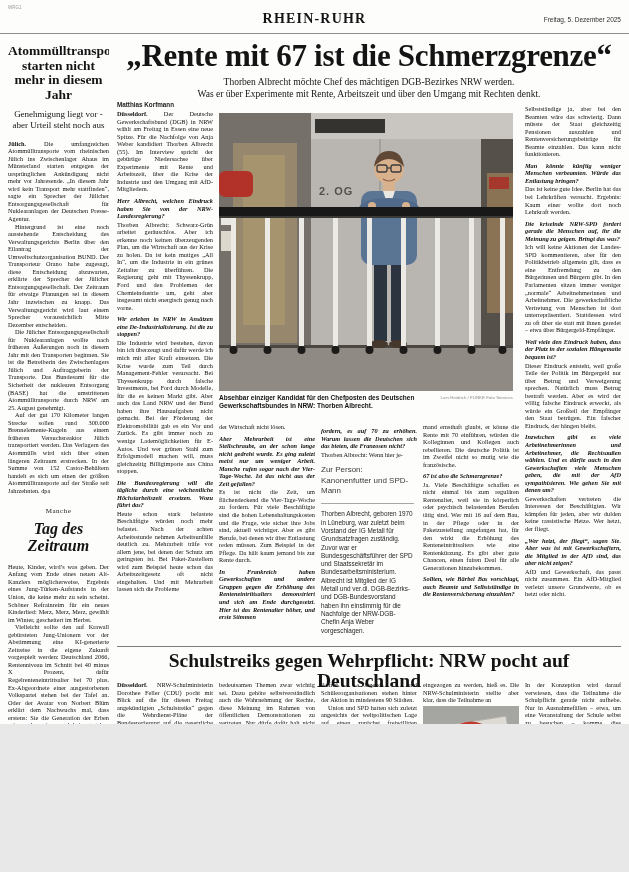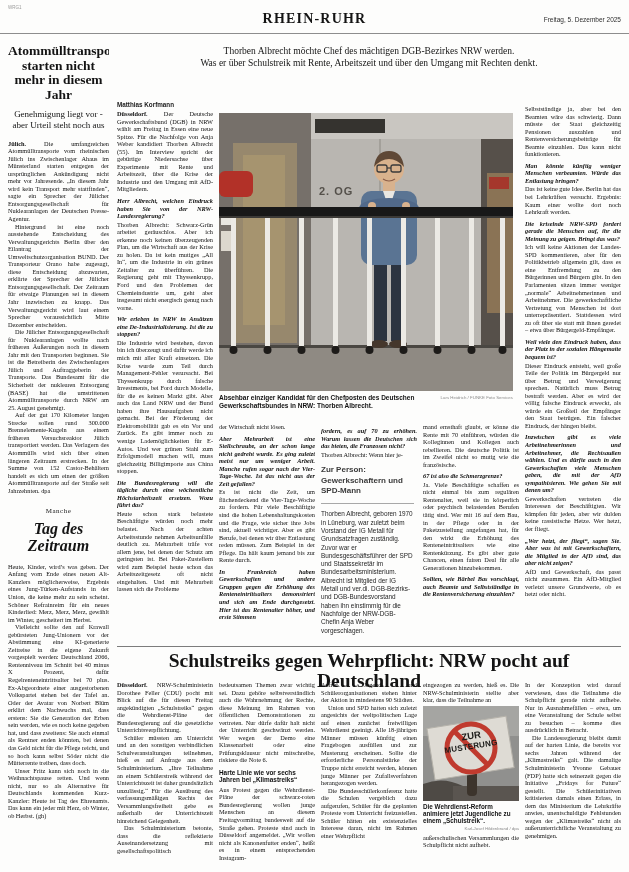--- a/index.html
+++ b/index.html
@@ -1,16 +1,16 @@
 <!DOCTYPE html>
 <html lang="de"><head>
 <meta charset="utf-8">
 <style>
   html,body{margin:0;padding:0;background:#e8e8e8;}
-  .page{position:relative;width:629px;height:872px;background:#fdfdfc;overflow:hidden;
+  .page{position:relative;width:629px;height:724px;background:#fdfdfc;overflow:hidden;
         font-family:"Liberation Serif",serif;color:#141414;-webkit-text-size-adjust:none;}
   
   .edition{position:absolute;left:8px;top:5px;font:4.5px "Liberation Sans",sans-serif;color:#9a9a9a;}
   .section-title{position:absolute;left:0;right:0;top:11px;text-align:center;
         font-size:14px;font-weight:700;letter-spacing:1.2px;}
   .issue-date{position:absolute;right:8px;top:16px;font-family:"Liberation Sans",sans-serif;font-size:6.5px;color:#2e2e2e;}
   .masthead-rule{position:absolute;left:0;right:0;top:33px;border-top:1px solid #8d8d8d;}
   
   .bodytext{font-size:6.3px;line-height:7.55px;text-align:justify;color:#101010;hyphens:auto;}
   .para{margin:0;text-indent:7px;}
@@ -40,21 +40,21 @@
   .photo{position:absolute;left:219px;top:113px;width:294px;height:278px;background:#fef9c3;overflow:hidden;}
   .photo svg{display:block;}
   .overlay-og{position:absolute;left:100px;top:72px;font-family:"Liberation Sans",sans-serif;
         font-size:11px;font-weight:700;color:#54504a;letter-spacing:1px;}
   .caption-wrap{position:absolute;left:219px;top:394px;width:294px;}
   .caption{display:block;width:240px;font-family:"Liberation Sans",sans-serif;
         font-weight:700;font-size:6.5px;line-height:7.6px;color:#111;}
   .credit{position:absolute;right:0;top:1px;font-family:"Liberation Sans",sans-serif;
         font-size:4.4px;color:#8b8b8b;}
   .person{margin-top:7px;font-family:"Liberation Sans",sans-serif;padding-right:3px;}
-  .person-k{font-size:8px;font-weight:700;line-height:1.3;color:#3a3a3a;margin:0;}
+  .person-k{font-size:8px;font-weight:400;line-height:1.3;color:#3a3a3a;margin:0;}
   .person-rule{border:0;border-top:1px solid #a8a8a8;margin:7px 0 6px;}
   .person-body{font-size:6.4px;line-height:8.3px;color:#1f1f1f;text-align:left;}
   
   .divider{position:absolute;left:117px;right:8px;top:646px;border-top:1px solid #7c7c7c;}
   .sc-headline{position:absolute;left:117px;top:651px;width:504px;text-align:center;
         font-size:19.5px;line-height:1;font-weight:700;margin:0;}
   #scol1{left:117px;top:681px;height:191px;}
   #scol2{left:219px;top:681px;height:191px;}
   #scol3{left:321px;top:681px;height:191px;}
   #scol4{left:423px;top:681px;height:191px;}
@@ -93,23 +93,24 @@
       <h3 class="glosse-title">Tag des Zeitraum</h3>
       <div class="bodytext">
           <p class="para first">Heute, Kinder, wird’s was geben. Der Anfang vom Ende eines neuen Alt-Kanzlers möglicherweise, Ergebnis eines Jung-Türken-Aufstands in der Union, die keine mehr zu sein scheint. Schöner Refrainreim für ein neues Kinderlied: Merz, Merz, Merz, gewählt im Winter, gescheitert im Herbst.</p>
           <p class="para ">Vielleicht sollte den auf Krawall gebürsteten Jung-Unionern vor der Abstimmung eine KI-generierte Zeitreise in die eigene Zukunft vorgespielt werden: Deutschland 2066, Rentenniveau im Schnitt bei 40 minus X Prozent, dafür Regelrenteneintrittsalter bei 70 plus. Ex-Abgeordnete einer ausgestorbenen Volkspartei stehen bei der Tafel an. Oder der Avatar von Norbert Blüm erklärt dem Nachwuchs mal, dass erstens: Sie die Generation der Erben sein werden, wie es noch keine gegeben hat, und dass zweitens: Sie auch einmal als Rentner enden könnten, bei denen das Geld nicht für die Pflege reicht, und so hoch kann selbst Söder nicht die Mütterrente treiben, dass doch.</p>
           <p class="para ">Unser Fritz kann sich noch in die Weihnachtspause retten. Und wenn nicht, nur so als Alternative für Deutschlands kommenden Kurz-Kanzler: Heute ist Tag des Ehrenamts. Das kann ein jeder mit Herz, ob Winter, ob Herbst. (gh)</p>
         </div>
     </article>
   </section>
 
   <header class="iv-head">
+    <h1 class="iv-headline">„Rente mit 67 ist die Schmerzgrenze“</h1>
     <div class="iv-dek">
       <div>Thorben Albrecht möchte Chef des mächtigen DGB-Bezirkes NRW werden.</div>
-      <div>Was er über Schulstreik mit Rente, Arbeitszeit und über den Umgang mit Rechten denkt.</div>
+      <div>Was er über Experimente mit Rente, Arbeitszeit und über den Umgang mit Rechten denkt.</div>
     </div>
   </header>
   <div class="byline">Matthias Korfmann</div>
 
   <div class="col bodytext" id="icol1">
       <p class="para first"><b>Düsseldorf.</b> Der Deutsche Gewerkschaftsbund (DGB) in NRW wählt am Freitag in Essen eine neue Spitze. Für die Nachfolge von Anja Weber kandidiert Thorben Albrecht (55). Im Interview spricht der gebürtige Niedersachse über Experimente mit Rente und Arbeitszeit, über die Krise der Industrie und den Umgang mit AfD-Mitgliedern.</p>
       <p class="para q">Herr Albrecht, welchen Eindruck haben Sie von der NRW-Landesregierung?</p>
       <p class="para cont">Thorben Albrecht: Schwarz-Grün arbeitet geräuschlos. Aber ich erkenne noch keinen überzeugenden Plan, um die Wirtschaft aus der Krise zu holen. Da ist kein mutiges „All In“, um die Industrie in ein grünes Zeitalter zu überführen. Die Regierung geht mit Thyssenkrupp, Ford und den Problemen der Chemieindustrie um, geht aber insgesamt nicht energisch genug nach vorne.</p>
       <p class="para q">Wir erleben in NRW in Ansätzen eine De-Industrialisierung. Ist die zu stoppen?</p>
       <p class="para cont">Die Industrie wird bestehen, davon bin ich überzeugt und dafür werde ich mich mit aller Kraft einsetzen. Die Krise wurde zum Teil durch Management-Fehler verursacht. Bei Thyssenkrupp durch falsche Investments, bei Ford durch Modelle, für die es keinen Markt gibt. Aber auch das Land NRW und der Bund haben ihre Hausaufgaben nicht gemacht. Bei der Förderung der Elektromobilität gab es ein Vor und Zurück. Es gibt immer noch zu wenige Lademöglichkeiten für E-Autos. Und wer grünen Stahl zum Erfolgsmodell machen will, muss gleichzeitig Billigimporte aus China stoppen.</p>
@@ -198,21 +199,21 @@
       <p class="para q">In Frankreich haben Gewerkschaften und andere Gruppen gegen die Erhöhung des Renteneintrittsalters demonstriert und sich am Ende durchgesetzt. Hier ist das Rentenalter höher, und erste Stimmen</p>
     </div>
 
   <div class="col" id="icol3">
     <div class="bodytext">
         <p class="para q cont">fordern, es auf 70 zu erhöhen. Warum lassen die Deutschen sich das bieten, die Franzosen nicht?</p>
         <p class="para cont">Thorben Albrecht: Wenn hier je-</p>
       </div>
     <aside class="person">
       <p class="person-k">Zur Person:</p>
-      <p class="person-k">Gewerkschaftern und SPD-Mann</p>
+      <p class="person-k">Kanonenfutter und SPD-Mann</p>
       <hr class="person-rule">
       <div class="person-body">Thorben Albrecht, geboren 1970 in Lüneburg, war zuletzt beim Vorstand der IG Metall für Grundsatzfragen zuständig. Zuvor war er Bundesgeschäftsführer der SPD und Staatssekretär im Bundesarbeitsministerium. Albrecht ist Mitglied der IG Metall und ver.di. DGB-Bezirks- und DGB-Bundesvorstand haben ihn einstimmig für die Nachfolge der NRW-DGB-Chefin Anja Weber vorgeschlagen.</div>
     </aside>
   </div>
 
   <div class="col bodytext" id="icol4">
       <p class="para cont">mand ernsthaft glaubt, er könne die Rente mit 70 einführen, würden die Kolleginnen und Kollegen auch rebellieren. Die deutsche Politik ist im Zweifel nicht so mutig wie die französische.</p>
       <p class="para q">67 ist also die Schmerzgrenze?</p>
       <p class="para cont">Ja. Viele Beschäftigte schaffen es nicht einmal bis zum regulären Rentenalter, weil sie in körperlich oder psychisch belastenden Berufen tätig sind. Wer mit 16 auf dem Bau, in der Pflege oder in der Paketzustellung angefangen hat, für den wirkt die Erhöhung des Renteneintrittsalters wie eine Rentenkürzung. Es gibt aber gute Chancen, einen fairen Deal für alle Generationen hinzubekommen.</p>
       <p class="para q">Sollten, wie Bärbel Bas vorschlagt, auch Beamte und Selbstständige in die Rentenversicherung einzahlen?</p>

